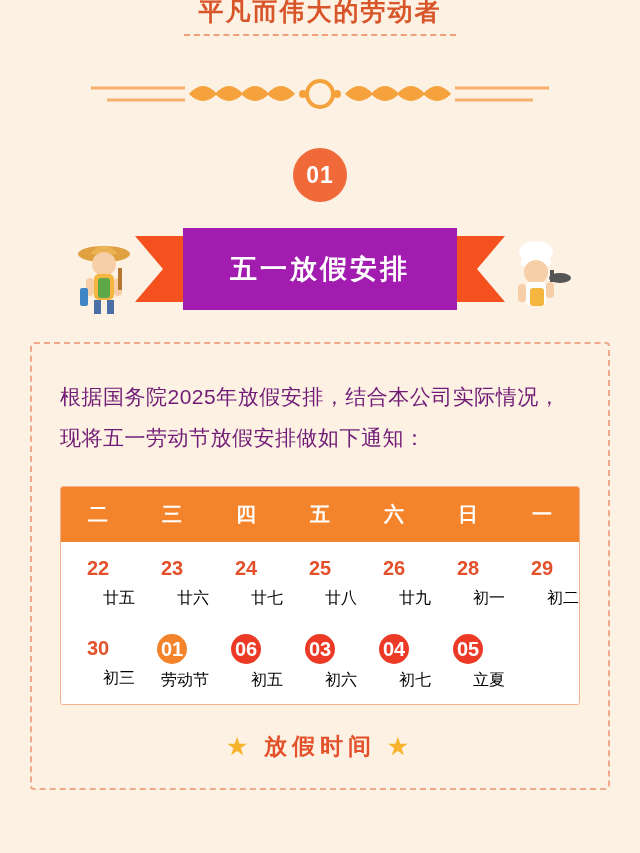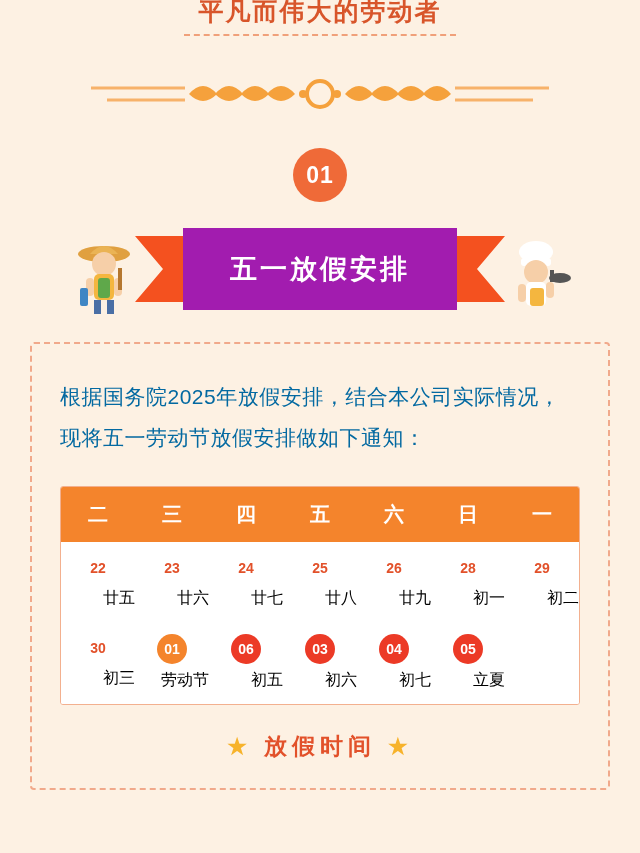--- a/index.html
+++ b/index.html
@@ -118,21 +118,21 @@
   
   .card {
     margin: 22px 30px 0;
     border: 2px dashed #f1a98b;
     border-radius: 4px;
     padding: 32px 28px 26px;
     background: transparent;
     position: relative;
   }
   .card-para {
-    color: #0369a1;
+    color: #701a75;
     font-size: 21px;
     line-height: 41px;
     letter-spacing: 0.5px;
   }
 
   
   .cal {
     margin-top: 28px;
     border: 1px solid #f3b08f;
     border-radius: 3px;
@@ -154,21 +154,21 @@
   .cal-body {
     display: grid;
     grid-template-columns: repeat(7, 1fr);
     background: #fff;
   }
   .cal-cell {
     text-align: center;
     padding: 12px 0 14px;
   }
   .cal-num {
-    font-size: 14px;
+    font-size: 20px;
     font-weight: bold;
     color: #e2512a;
     line-height: 28px;
     display: inline-block;
     min-width: 28px;
   }
   .cal-num.circled {
     background: #ec3a26;
     color: #fff;
     border-radius: 50%;

